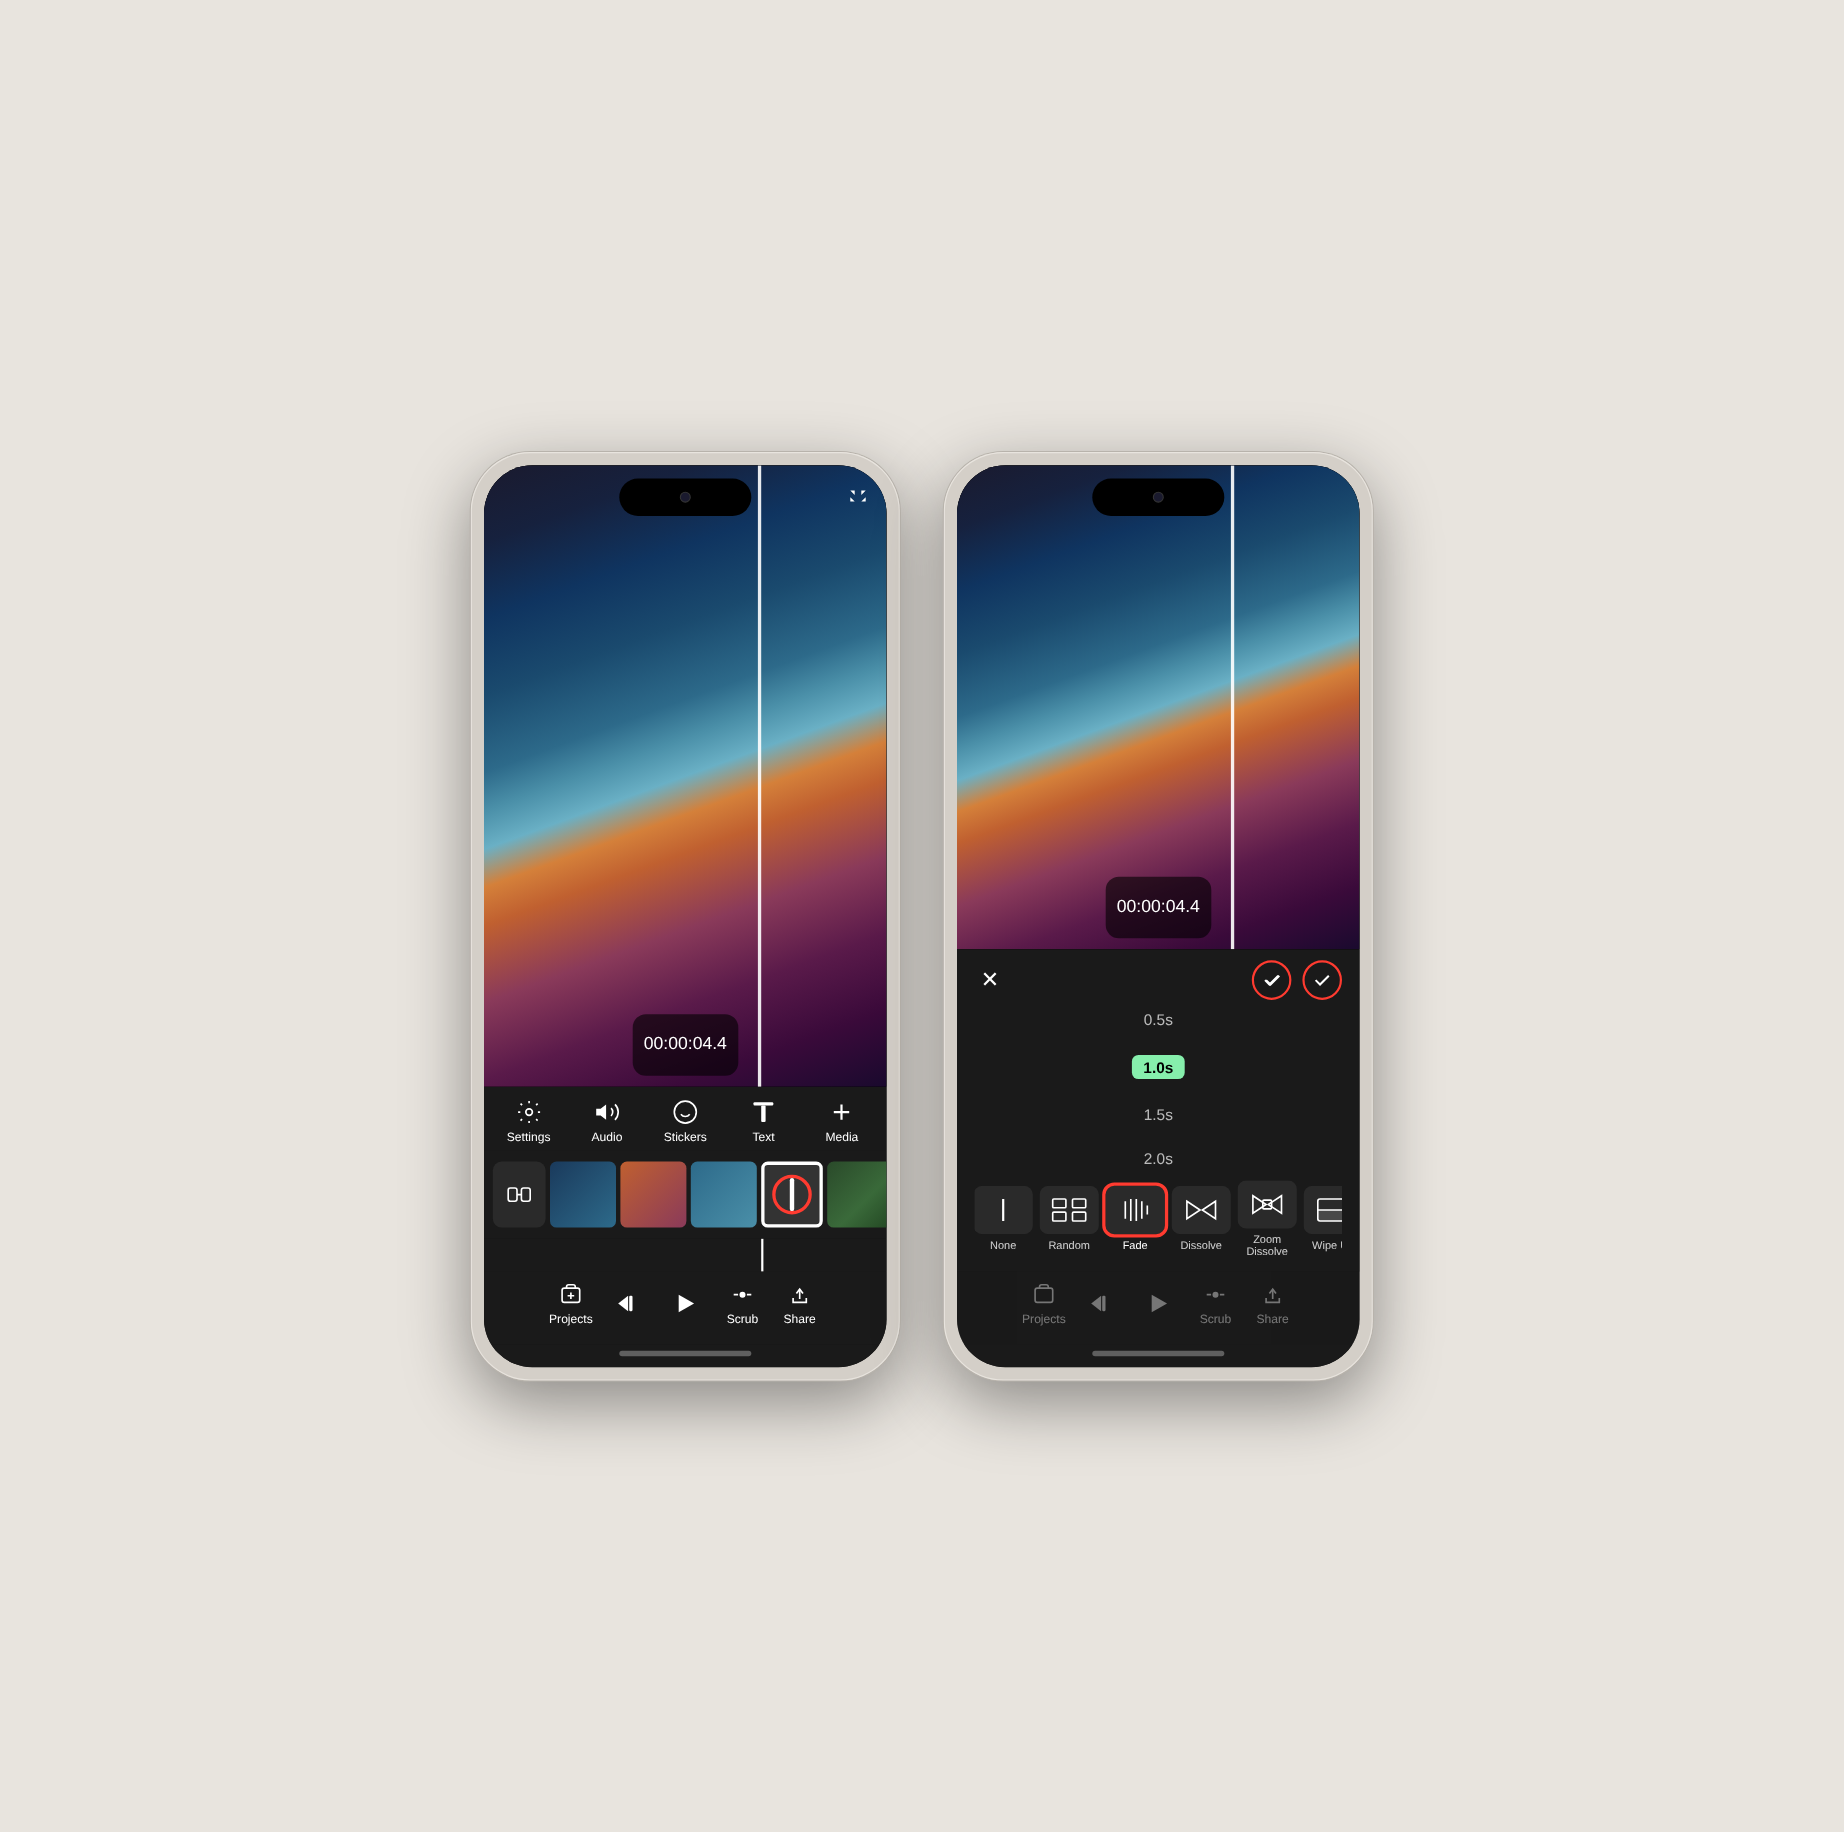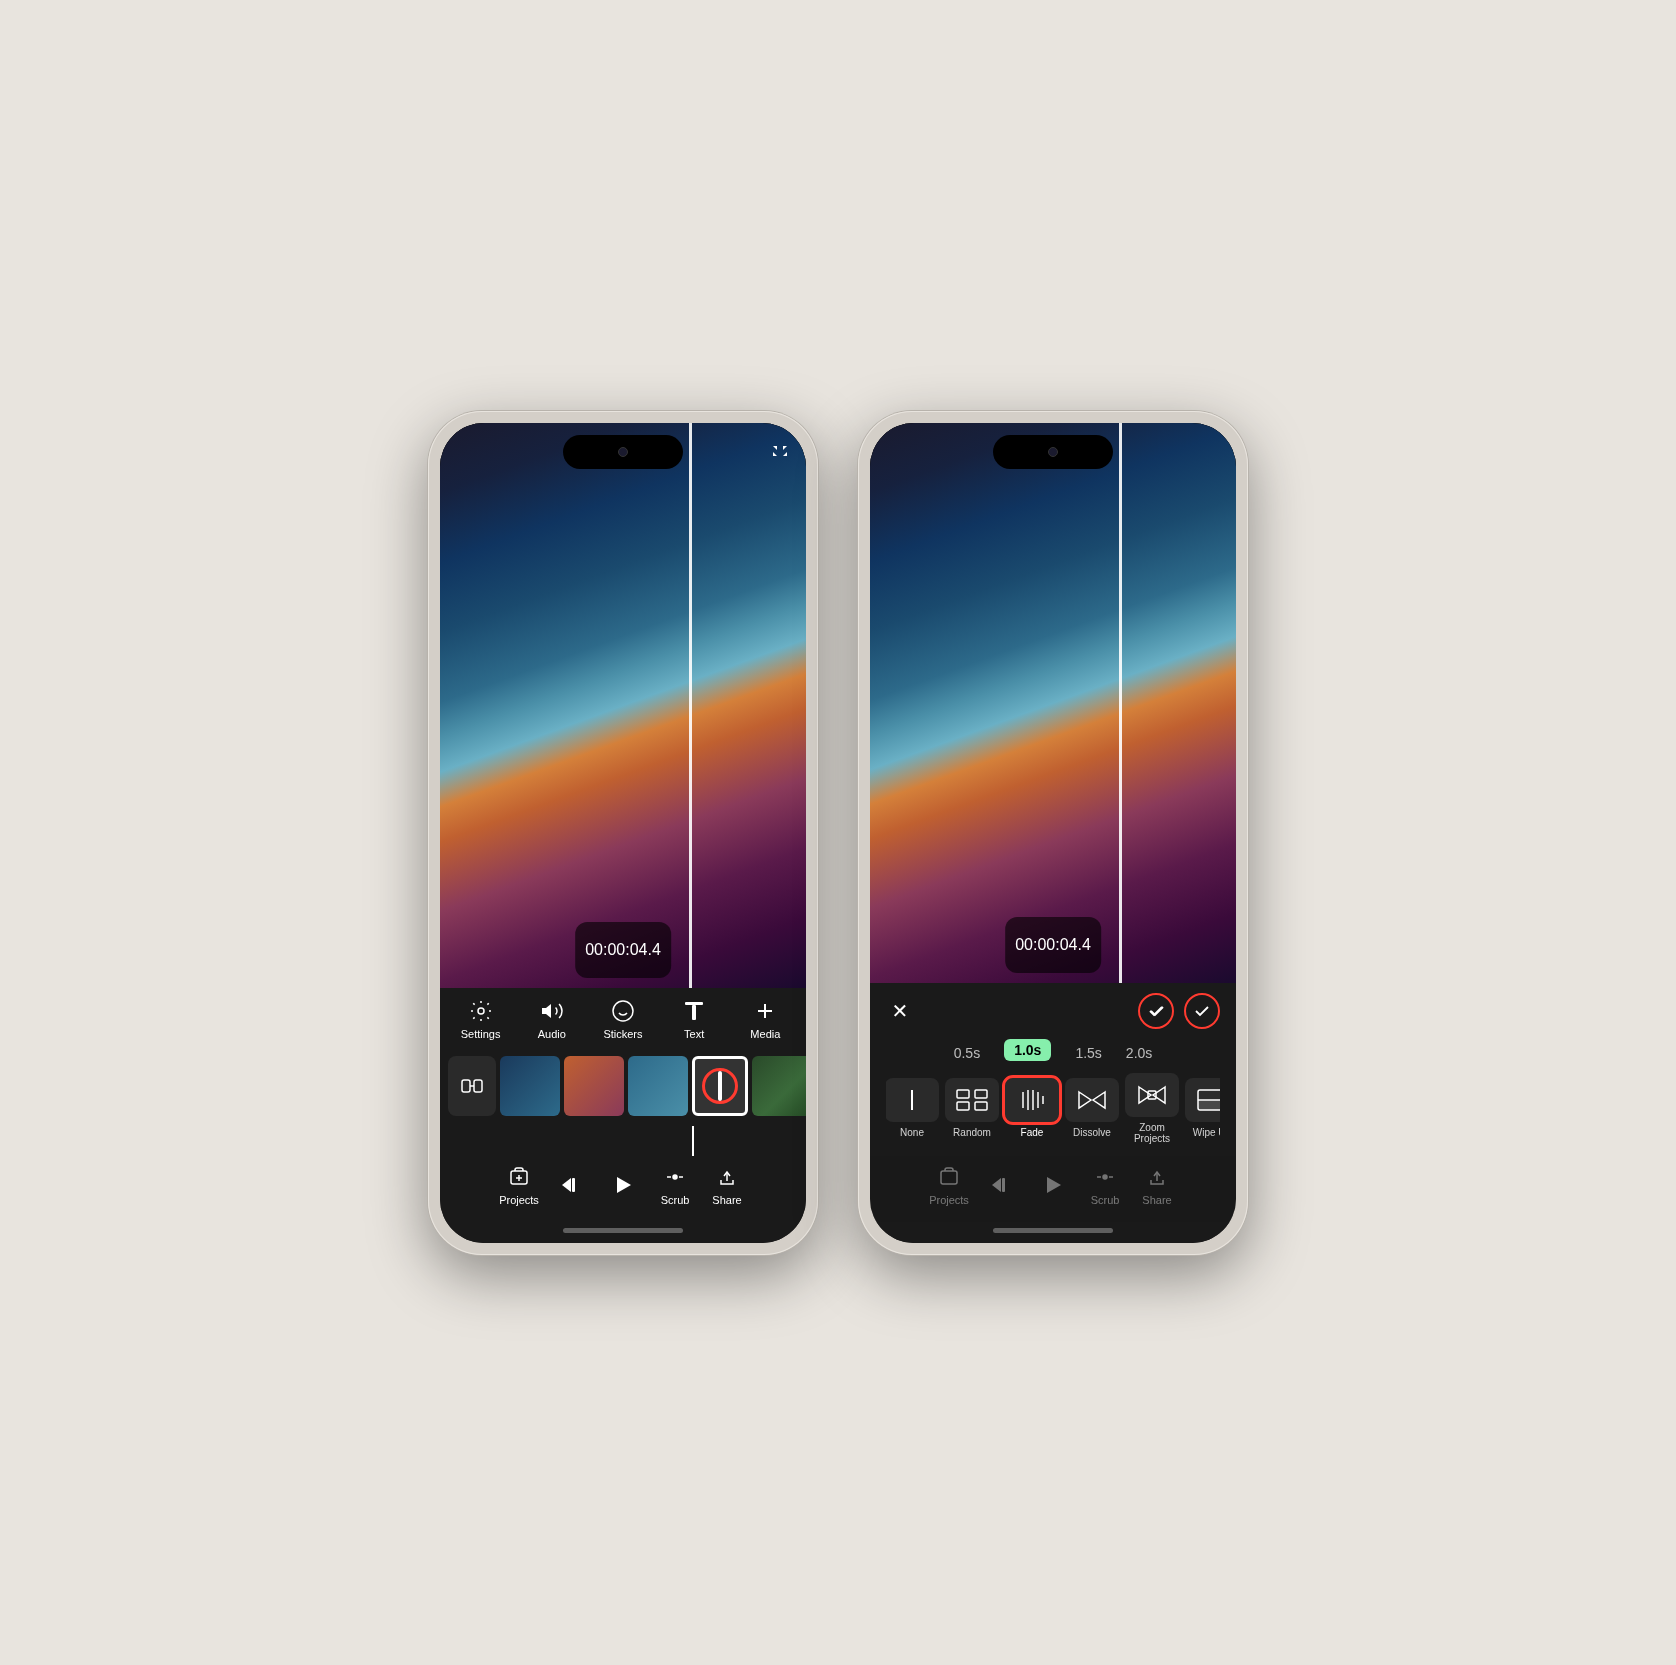--- a/index.html
+++ b/index.html
@@ -301,22 +301,23 @@
       justify-content: center;
       color: white;
       font-size: 16px;
     }
 
     
     .duration-row {
       display: flex;
       justify-content: center;
       gap: 24px;
-      align-items: flex-end;
+      align-items: center;
       margin-bottom: 12px;
+      flex-direction: column;
     }
     .duration-item {
       color: rgba(255,255,255,0.7);
       font-size: 14px;
     }
     .duration-item.active {
       background: #86efac;
       color: black;
       padding: 3px 10px;
       border-radius: 6px;
@@ -614,21 +615,21 @@
           </div>
 
           <div class="transition-item">
             <div class="transition-icon-box">
               <svg width="34" height="28" viewBox="0 0 34 28" fill="none">
                 <polygon points="4,6 16,14 4,22" stroke="white" stroke-width="1.5" fill="none"></polygon>
                 <polygon points="30,6 18,14 30,22" stroke="white" stroke-width="1.5" fill="none"></polygon>
                 <rect x="13" y="10" width="8" height="8" rx="1" stroke="white" stroke-width="1.5" fill="none"></rect>
               </svg>
             </div>
-            <span class="transition-label">Zoom Projects</span>
+            <span class="transition-label">Zoom Dissolve</span>
           </div>
 
           <div class="transition-item">
             <div class="transition-icon-box">
               <svg width="34" height="28" viewBox="0 0 34 28" fill="none">
                 <rect x="3" y="4" width="28" height="20" rx="2" stroke="white" stroke-width="1.5" fill="none"></rect>
                 <line x1="3" y1="14" x2="31" y2="14" stroke="white" stroke-width="1.5"></line>
                 <rect x="3" y="14" width="28" height="10" rx="0" fill="rgba(255,255,255,0.15)"></rect>
               </svg>
             </div>

